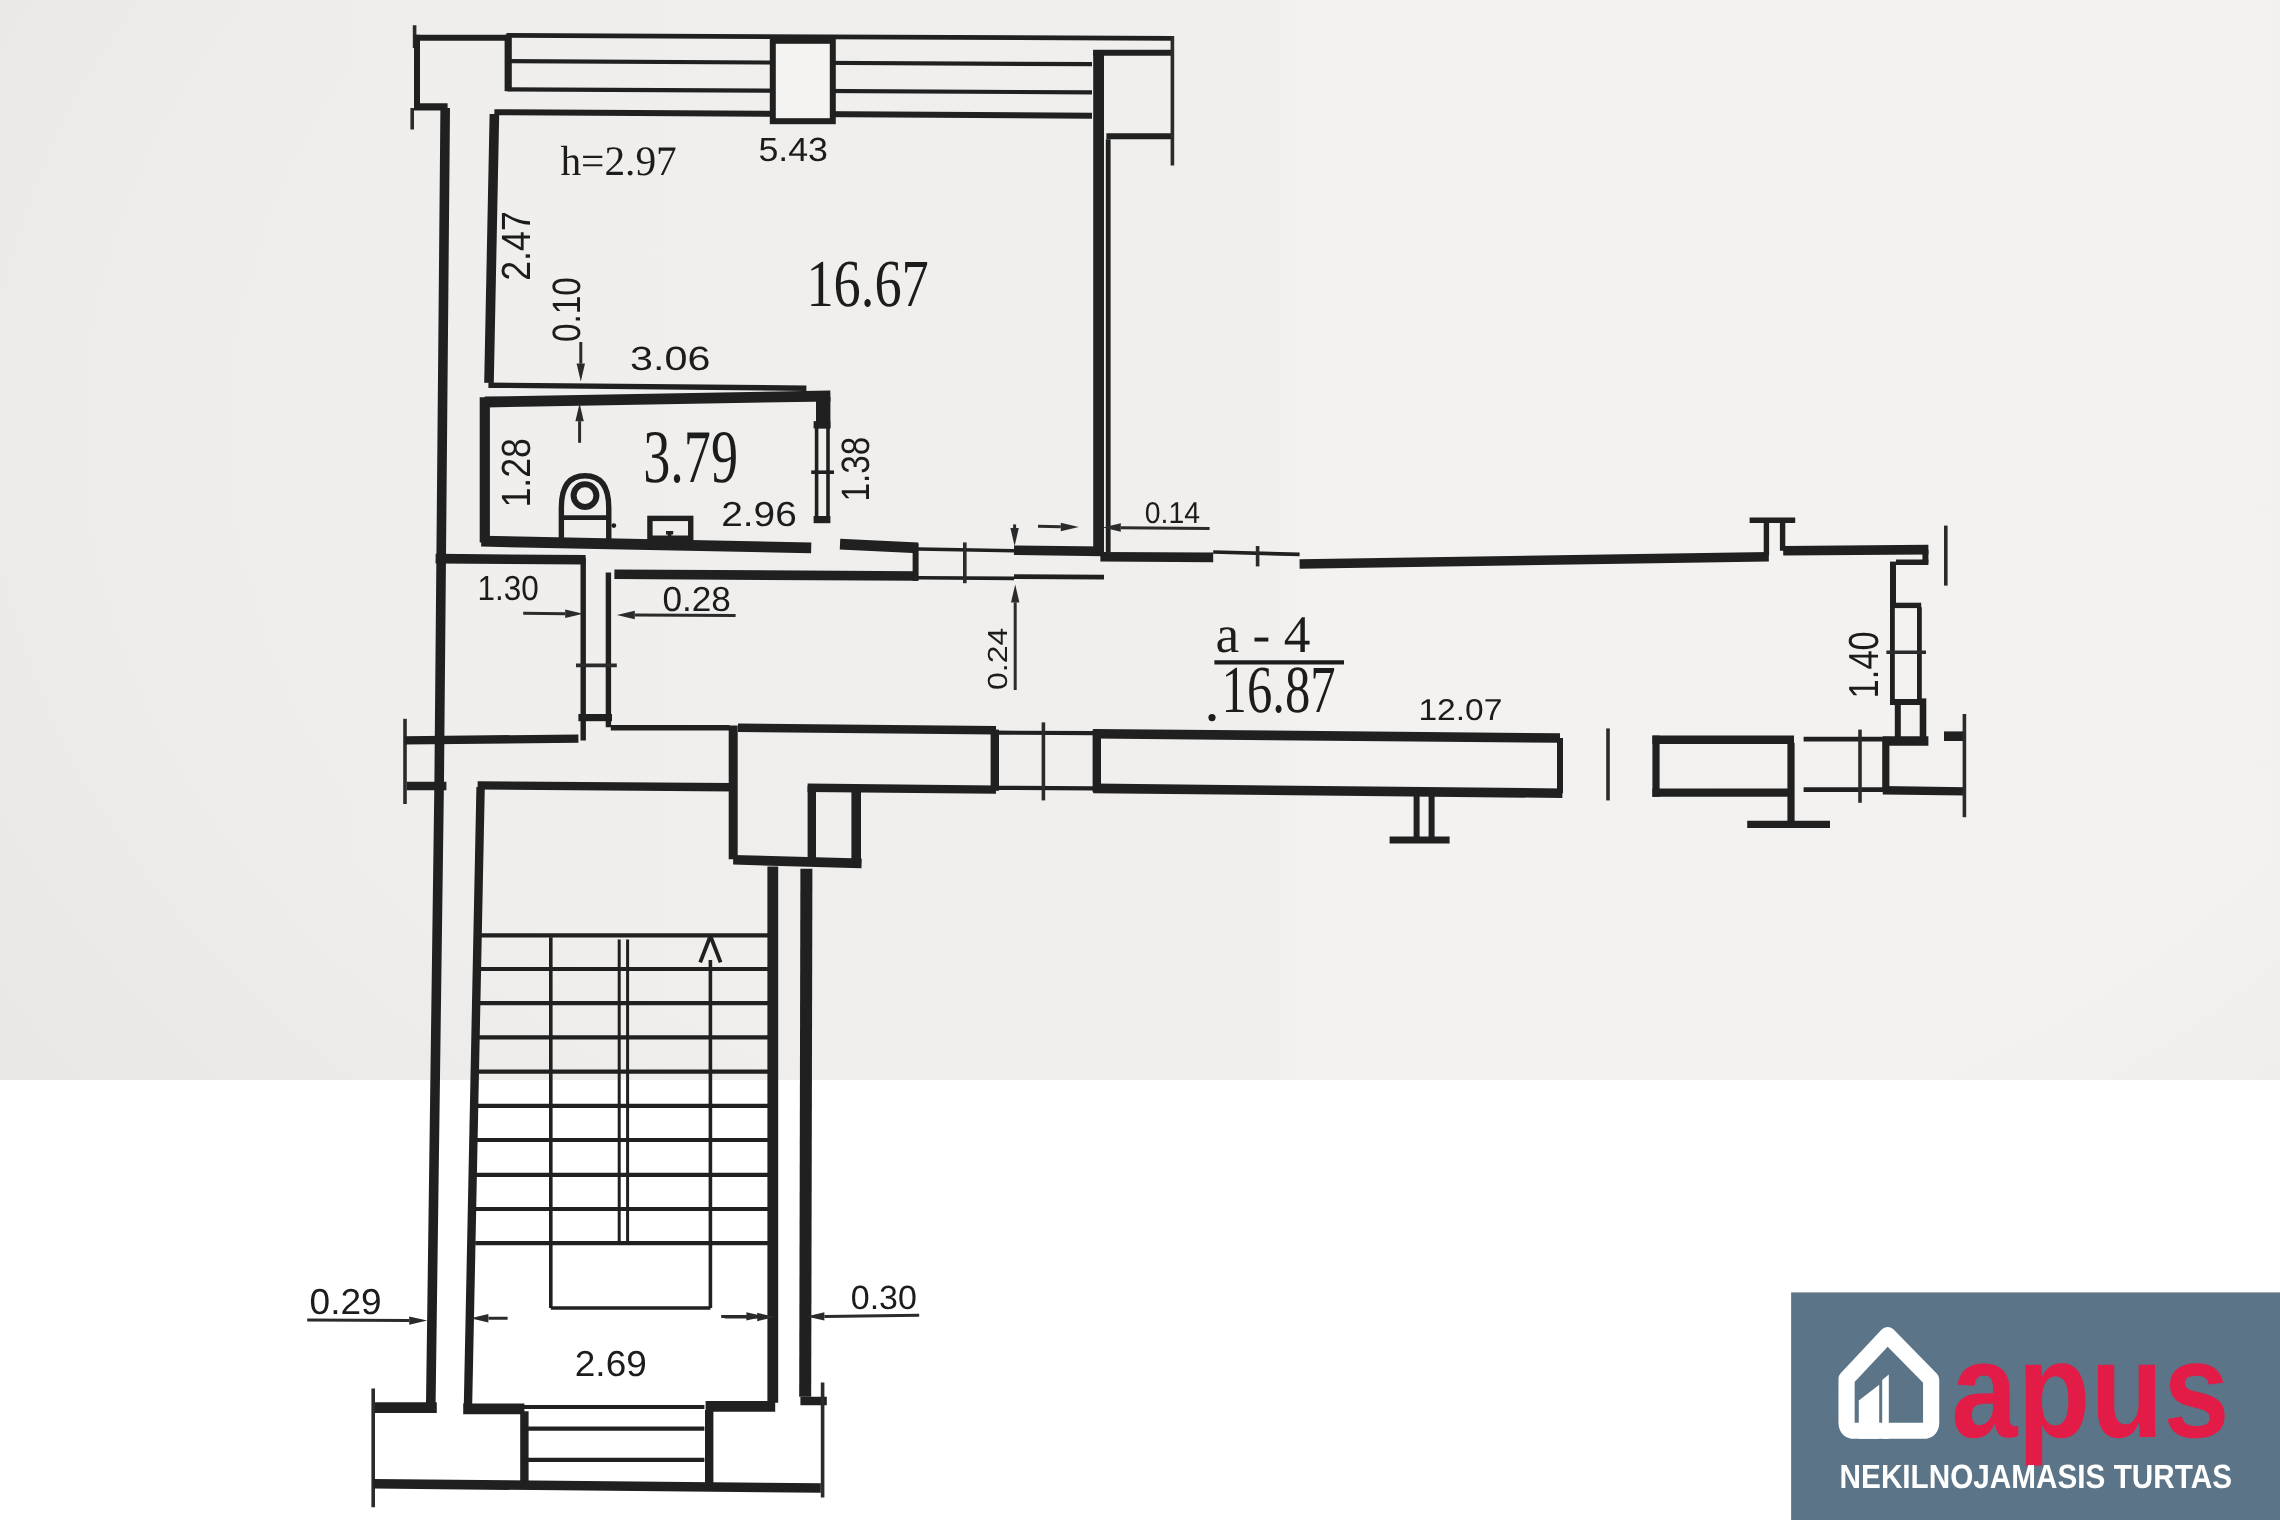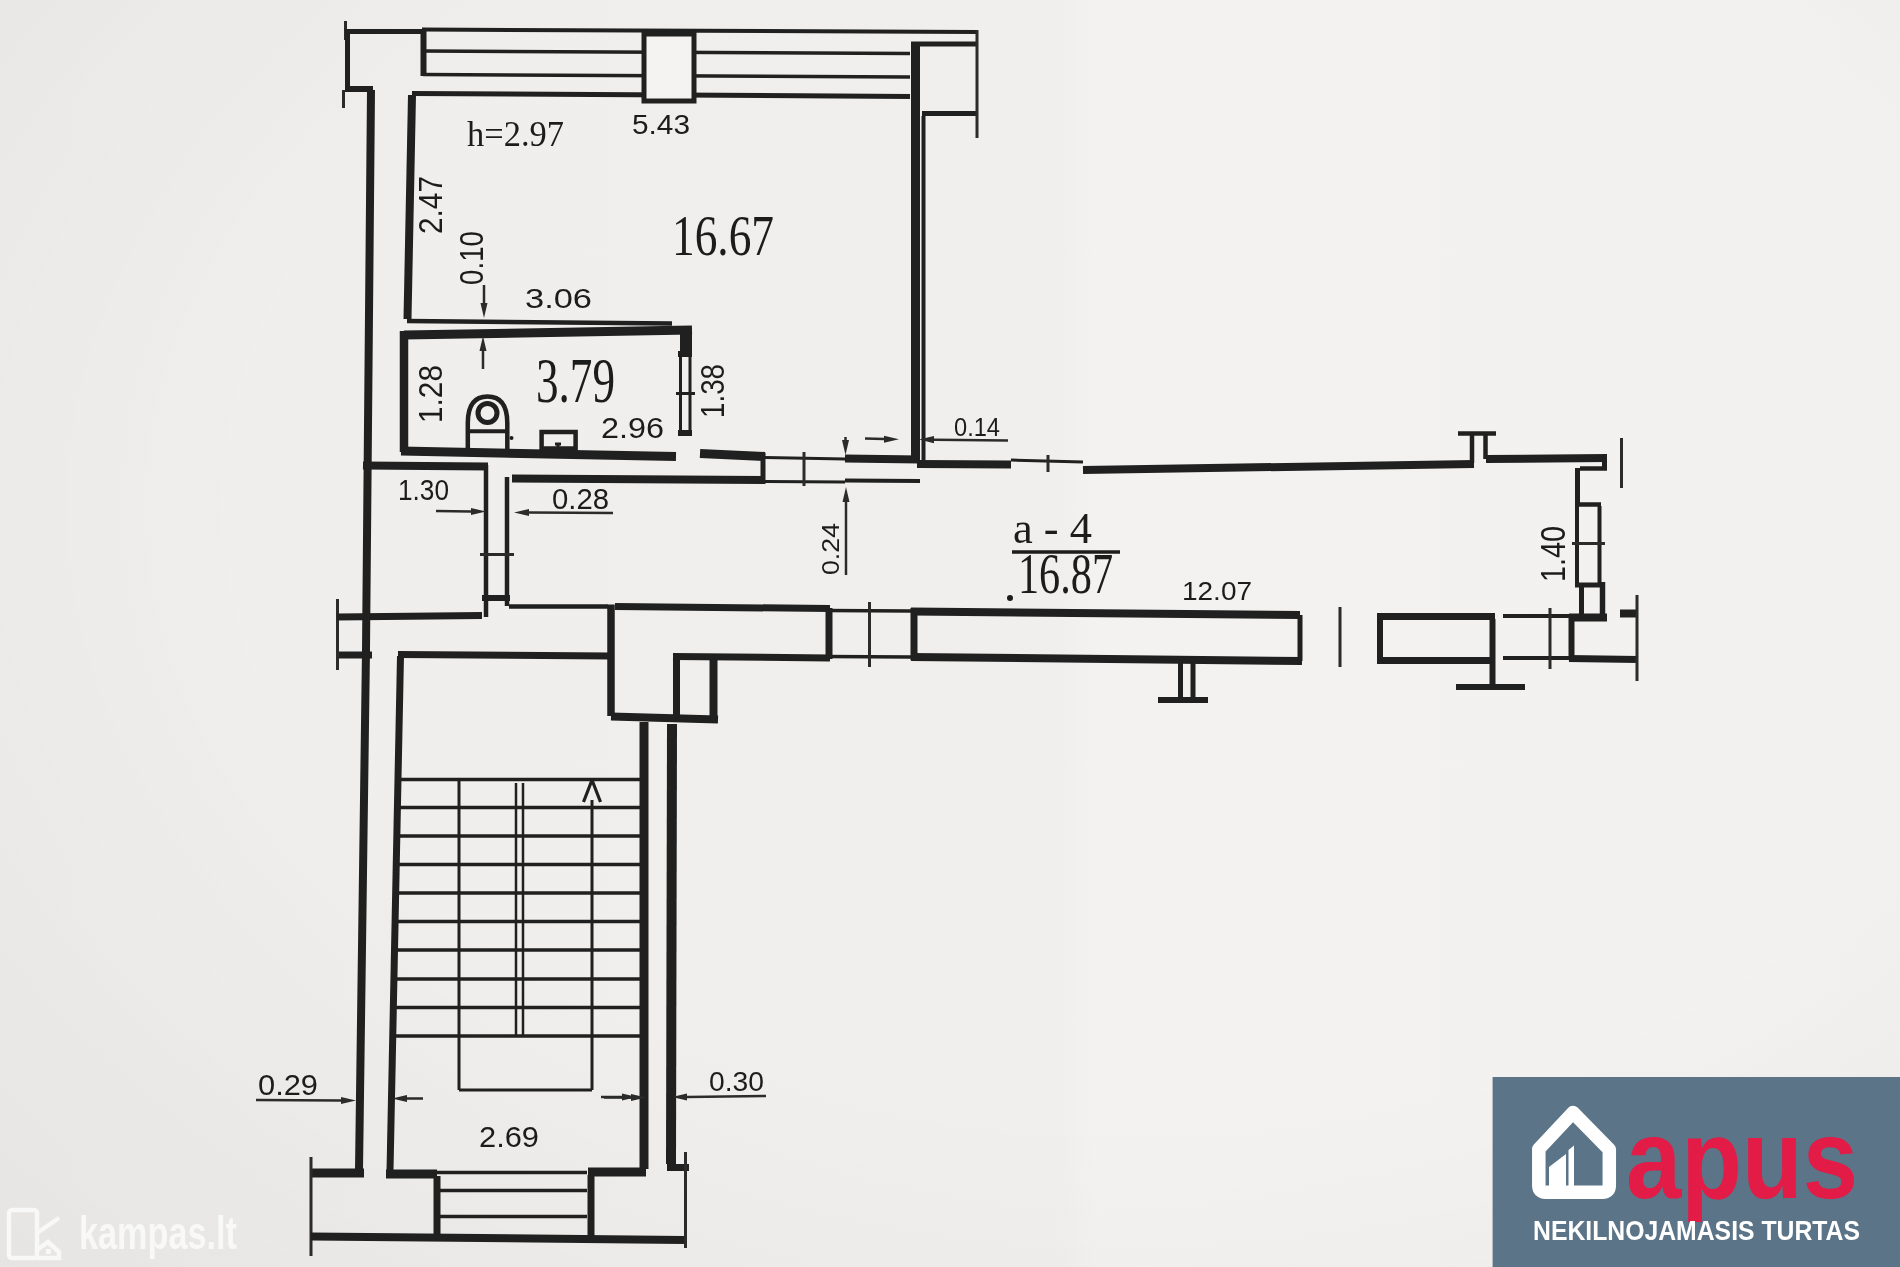--- a/index.html
+++ b/index.html
@@ -1,17 +1,17 @@
 <!DOCTYPE html>
 <html><head>
 <meta charset="utf-8">
 <style>
   html,body{margin:0;padding:0;}
   body{width:1900px;height:1267px;overflow:hidden;font-family:"Liberation Sans",sans-serif;}
-  #page{position:relative;width:1900px;height:1267px;
+  #page{position:relative;width:1900px;height:900px;
     background:
       radial-gradient(ellipse 1600px 1100px at 60% 40%, rgba(255,255,255,0) 55%, rgba(0,0,0,0.04) 100%),
       linear-gradient(90deg, #efeeec 0%, #f0efed 55.8%, #f3f2f0 57.6%, #f2f1ef 100%);
   }
   svg{position:absolute;left:0;top:0;transform:translateZ(0);}
   text{white-space:pre;}
 </style>
 </head>
 <body>
 <div id="page">

